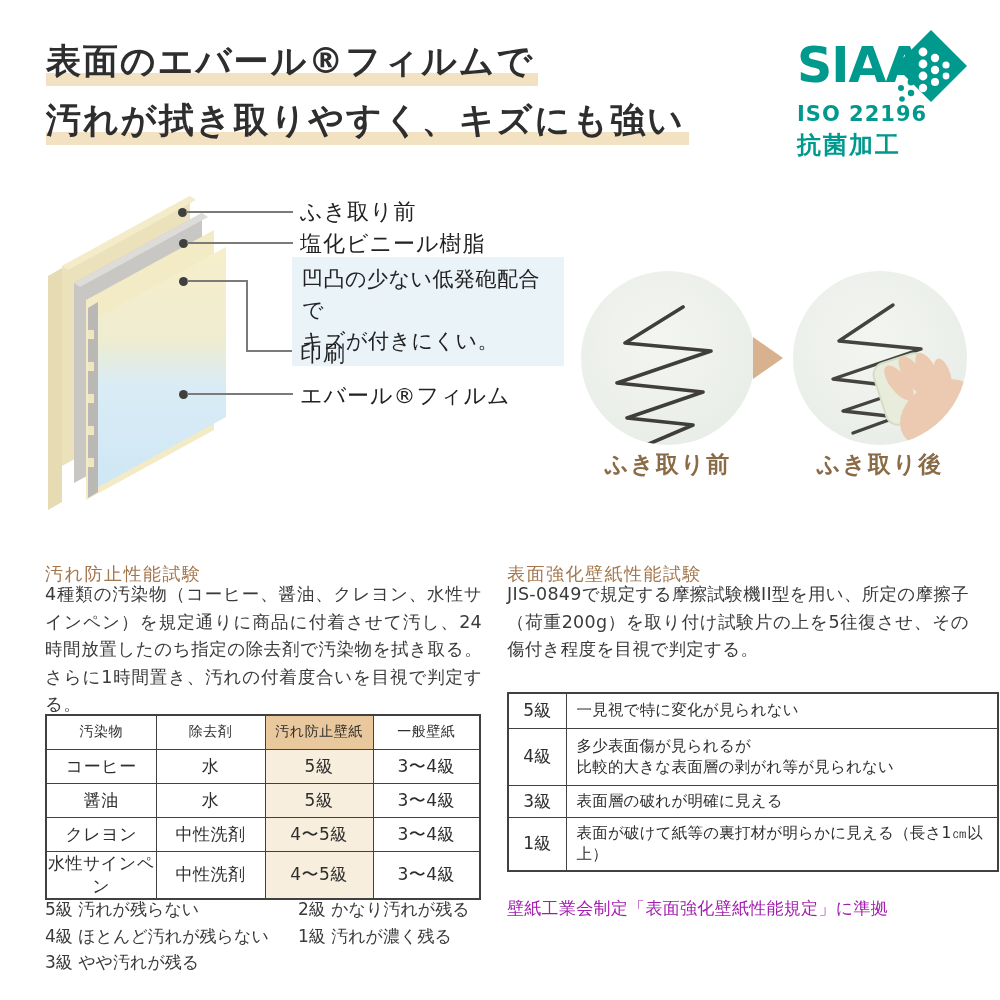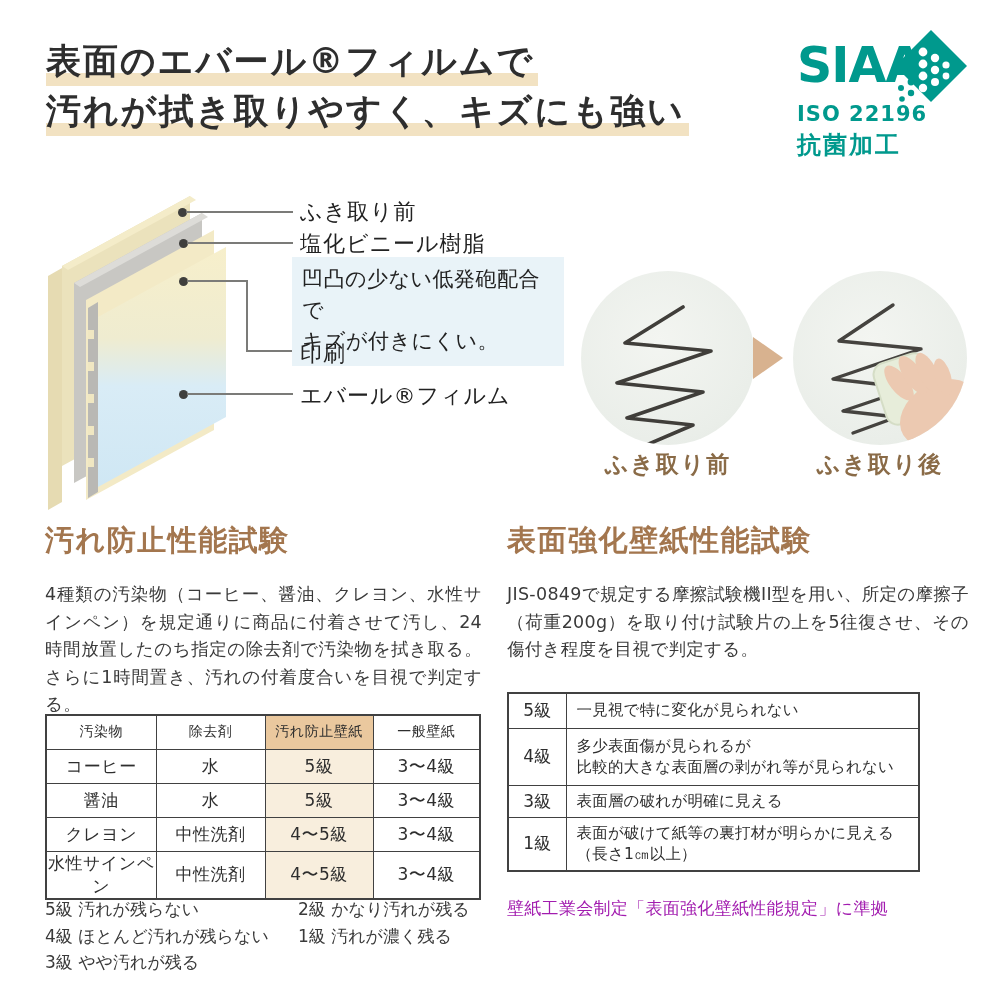--- a/index.html
+++ b/index.html
@@ -5,21 +5,21 @@
   * { margin:0; padding:0; box-sizing:border-box; }
   html,body { width:1000px; height:1000px; background:#ffffff;
     font-family:"DejaVu Sans","Liberation Sans",sans-serif; color:#333; }
   .canvas { position:relative; width:1000px; height:1000px; background:#fff; overflow:hidden; }
 
   
   .title { position:absolute; left:46px; top:40px; }
   .title .line { display:inline-block; font-size:35px; font-weight:bold; color:#2e2e2e;
     letter-spacing:2px; line-height:1.25; padding:0 4px 2px 0;
     background:linear-gradient(to top,#f2e2c2 13px,transparent 13px); }
-  .title .line2 { margin-top:4px; }
+  .title .line2 { margin-top:13px; }
 
   
   .siaa { position:absolute; left:797px; top:36px; width:195px; color:#00998d; }
   .siaa-row { position:relative; height:64px; }
   .siaa-brand { font-size:49px; font-weight:bold; letter-spacing:-1px; line-height:60px; }
   .siaa-mark { position:absolute; left:88px; top:-8px; }
   .siaa-iso { font-size:21px; font-weight:bold; letter-spacing:1px; margin-top:2px; }
   .siaa-label { font-size:24px; font-weight:bold; letter-spacing:2px; margin-top:3px; }
 
   
@@ -36,21 +36,21 @@
     overflow:hidden; background:radial-gradient(circle at 45% 40%, #f3f5f1 0%, #eaeee9 70%, #e4e9e3 100%); }
   .wipe-before { left:581px; top:271px; }
   .wipe-after { left:793px; top:271px; }
   .wipe-arrow { position:absolute; left:753px; top:337px; width:0; height:0;
     border-top:21px solid transparent; border-bottom:21px solid transparent; border-left:30px solid #d8b28f; }
   .wipe-caption { position:absolute; top:449px; width:174px; text-align:center;
     font-size:23px; font-weight:bold; color:#8a6b47; letter-spacing:2px; }
   .cap-before { left:581px; } .cap-after { left:793px; }
 
   
-  .section-heading { position:absolute; top:521px; font-size:29px; font-weight:bold;
+  .section-heading { position:absolute; top:562px; font-size:18px; font-weight:normal;
     color:#a3764e; letter-spacing:1.5px; }
   .heading-left { left:45px; } .heading-right { left:507px; }
   .section-para { position:absolute; top:581px; font-size:17.5px; line-height:27.5px;
     color:#3a3a3a; letter-spacing:0.3px; text-align:justify; }
   .para-left { left:45px; width:437px; } .para-right { left:507px; width:462px; }
 
   
   .stain-table { position:absolute; left:45px; top:714px; border-collapse:collapse;
     border:2px solid #414141; }
   .stain-table th, .stain-table td { border:1.5px solid #414141; text-align:center;
@@ -63,21 +63,21 @@
 
   .legend { position:absolute; left:45px; top:896px; width:460px; display:flex;
     font-size:17px; line-height:26.5px; color:#3a3a3a; }
   .legend .col1 { width:253px; }
 
   
   .surface-table { position:absolute; left:507px; top:692px; border-collapse:collapse;
     border:2px solid #414141; }
   .surface-table td { border:1.5px solid #414141; color:#2e2e2e; vertical-align:middle; }
   .surface-table .grade { width:58px; text-align:center; font-size:17px; }
-  .surface-table .desc { width:353px; font-size:15.5px; padding:5px 6px 5px 10px; line-height:21px; letter-spacing:0.2px; }
+  .surface-table .desc { width:432px; font-size:15.5px; padding:5px 6px 5px 10px; line-height:21px; letter-spacing:0.2px; }
   .surface-table .r1 td { height:35px; } .surface-table .r2 td { height:57px; }
   .surface-table .r3 td { height:31px; } .surface-table .r4 td { height:32px; }
   .surface-table .r5 td { height:32px; }
   .footnote { position:absolute; left:507px; top:897px; font-size:17px; color:#a21caf; letter-spacing:0.3px; }
 </style>
 </head>
 <body>
 
 <div class="canvas">
 

